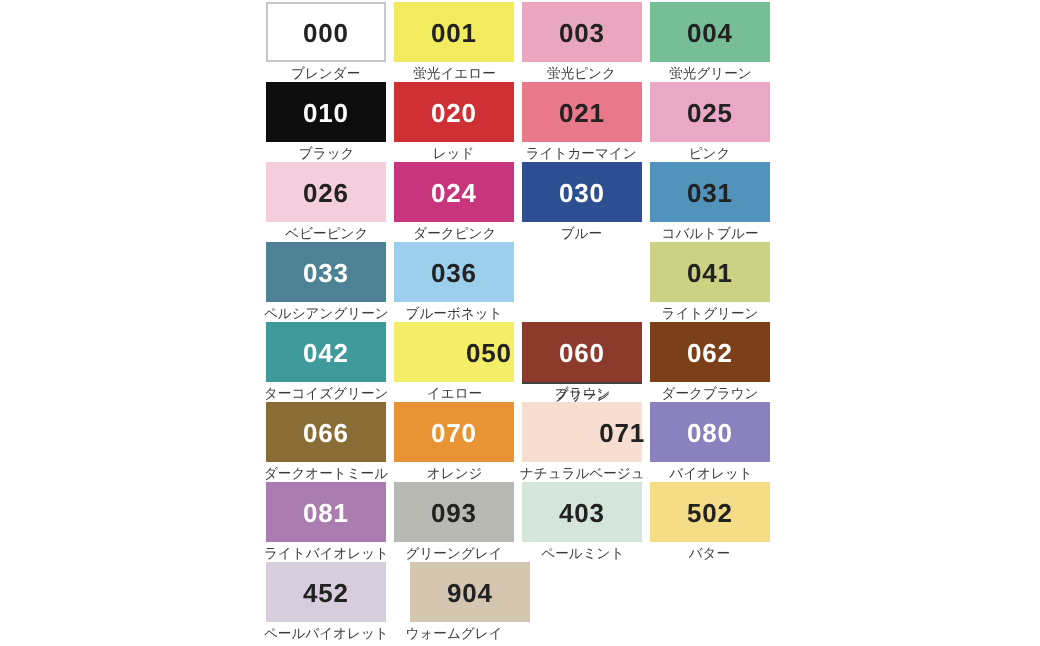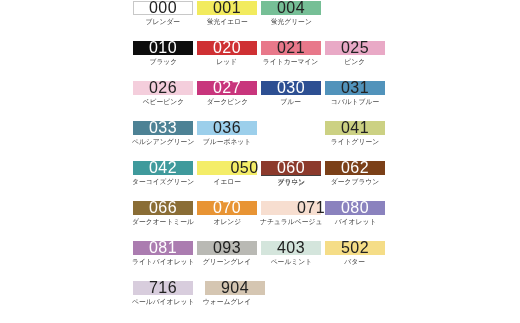--- a/index.html
+++ b/index.html
@@ -38,26 +38,26 @@
   .swatch-cell {
     width: 64px;
     display: flex;
     flex-direction: column;
     align-items: center;
     padding: 0 2px;
   }
 
   .swatch-chip {
     width: 60px;
-    height: 14px;
+    height: 30px;
     display: flex;
     align-items: center;
     justify-content: center;
-    font-size: 16px;
-    font-weight: normal;
+    font-size: 13px;
+    font-weight: bold;
     letter-spacing: 0.4px;
     line-height: 1;
   }
 
   .swatch-chip.bordered {
     border: 1px solid #c8c8c8;
   }
 
   .swatch-label {
     margin-top: 2.5px;
@@ -81,20 +81,24 @@
     <div class="swatch-row">
       <div class="swatch-cell">
         <div class="swatch-chip bordered" style="background: rgb(255, 255, 255); color: rgb(34, 34, 34);">000</div>
         <div class="swatch-label">ブレンダー</div>
       </div>
       <div class="swatch-cell">
         <div class="swatch-chip" style="background: rgb(242, 235, 94); color: rgb(34, 34, 34);">001</div>
         <div class="swatch-label">蛍光イエロー</div>
       </div>
       <div class="swatch-cell">
+        <div class="swatch-chip" style="background: rgb(232, 167, 191); color: rgb(34, 34, 34);">003</div>
+        <div class="swatch-label">蛍光ピンク</div>
+      </div>
+      <div class="swatch-cell">
         <div class="swatch-chip" style="background: rgb(118, 191, 150); color: rgb(34, 34, 34);">004</div>
         <div class="swatch-label">蛍光グリーン</div>
       </div>
     </div>
     <div class="swatch-row">
       <div class="swatch-cell">
         <div class="swatch-chip" style="background: rgb(13, 13, 13); color: rgb(255, 255, 255);">010</div>
         <div class="swatch-label">ブラック</div>
       </div>
       <div class="swatch-cell">
@@ -109,21 +113,21 @@
         <div class="swatch-chip" style="background: rgb(233, 169, 198); color: rgb(34, 34, 34);">025</div>
         <div class="swatch-label">ピンク</div>
       </div>
     </div>
     <div class="swatch-row">
       <div class="swatch-cell">
         <div class="swatch-chip" style="background: rgb(244, 206, 220); color: rgb(34, 34, 34);">026</div>
         <div class="swatch-label">ベビーピンク</div>
       </div>
       <div class="swatch-cell">
-        <div class="swatch-chip" style="background: rgb(200, 53, 124); color: rgb(255, 255, 255);">027</div>
+        <div class="swatch-chip" style="background: rgb(200, 53, 124); color: rgb(255, 255, 255);">024</div>
         <div class="swatch-label">ダークピンク</div>
       </div>
       <div class="swatch-cell">
         <div class="swatch-chip" style="background: rgb(45, 79, 146); color: rgb(255, 255, 255);">030</div>
         <div class="swatch-label">ブルー</div>
       </div>
       <div class="swatch-cell">
         <div class="swatch-chip" style="background: rgb(81, 147, 187); color: rgb(34, 34, 34);">031</div>
         <div class="swatch-label">コバルトブルー</div>
       </div>
@@ -195,21 +199,21 @@
         <div class="swatch-chip" style="background: rgb(212, 229, 220); color: rgb(34, 34, 34);">403</div>
         <div class="swatch-label">ペールミント</div>
       </div>
       <div class="swatch-cell">
         <div class="swatch-chip" style="background: rgb(245, 221, 135); color: rgb(34, 34, 34); text-align: center;">502</div>
         <div class="swatch-label">バター</div>
       </div>
     </div>
     <div class="swatch-row">
       <div class="swatch-cell">
-        <div class="swatch-chip" style="background: rgb(216, 205, 221); color: rgb(34, 34, 34);">716</div>
+        <div class="swatch-chip" style="background: rgb(216, 205, 221); color: rgb(34, 34, 34);">452</div>
         <div class="swatch-label">ペールバイオレット</div>
       </div>
       <div class="swatch-cell">
         <div class="swatch-chip" style="background: rgb(213, 198, 178); color: rgb(34, 34, 34); margin-left: 16px;">904</div>
         <div class="swatch-label">ウォームグレイ</div>
       </div>
       <div class="swatch-cell empty">
         <div class="swatch-chip"></div>
         <div class="swatch-label"></div>
       </div>

